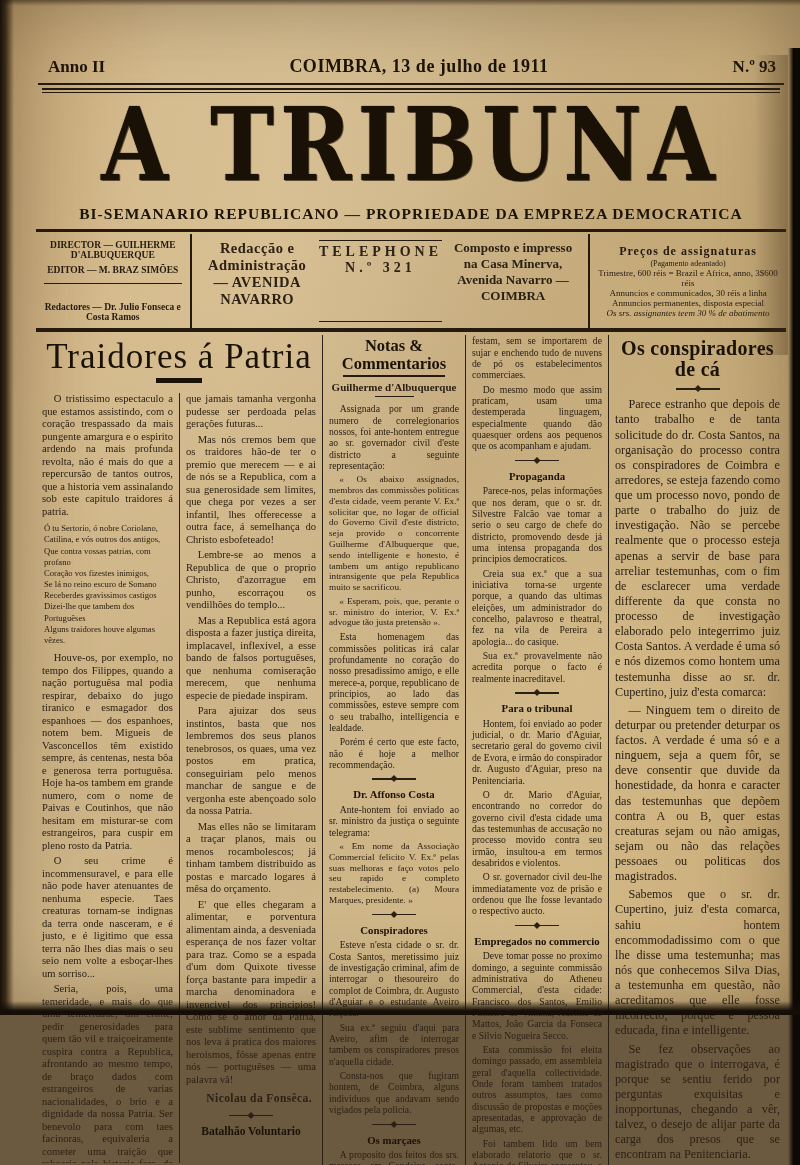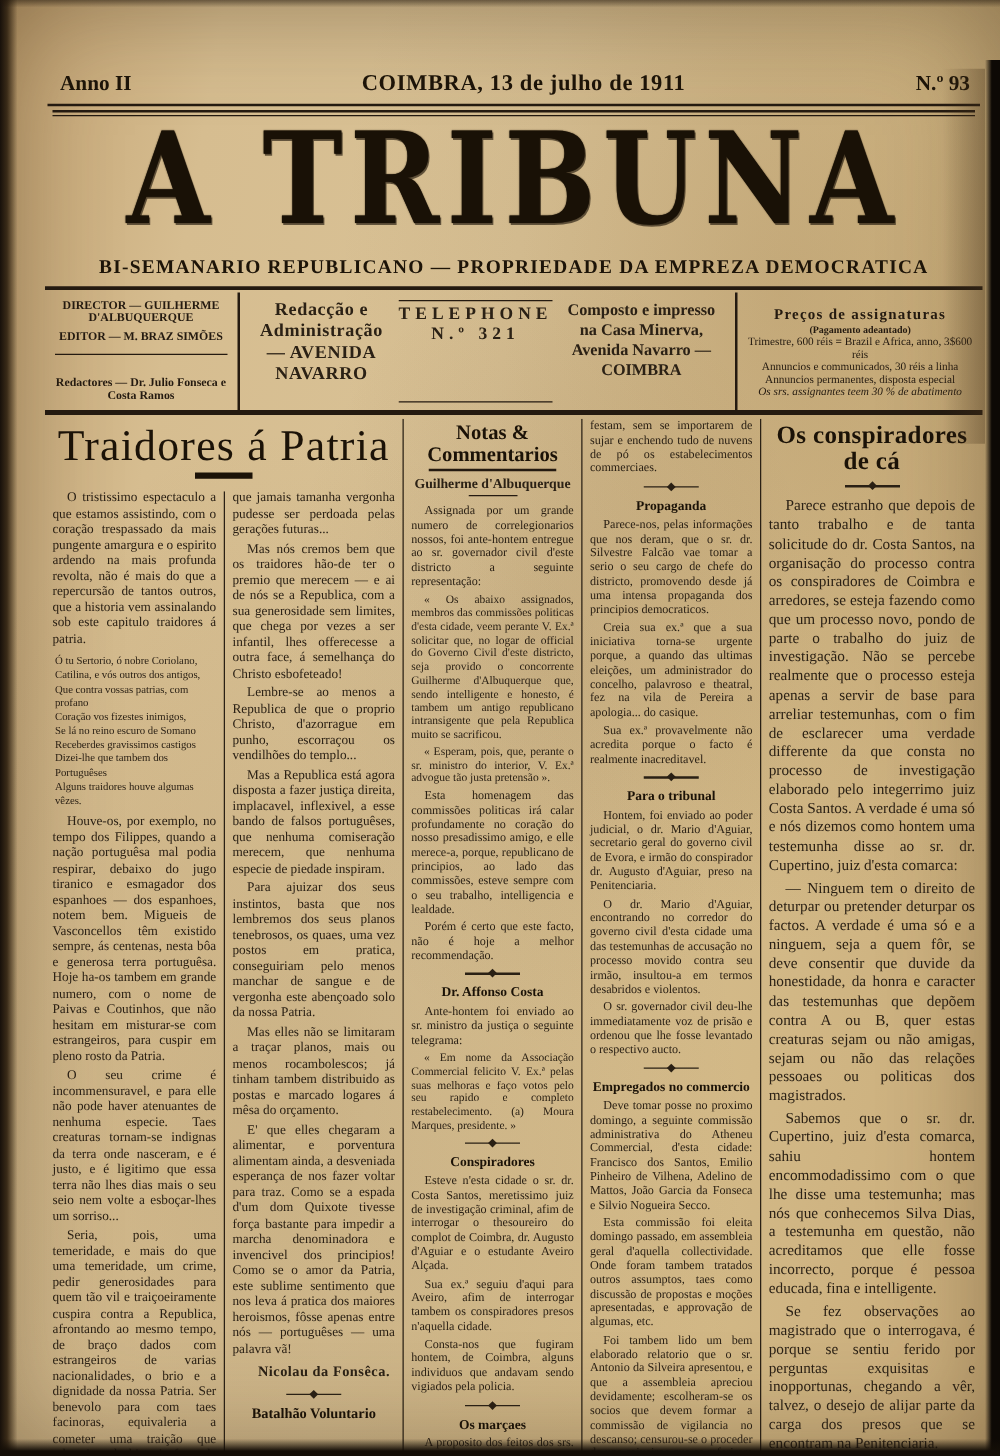--- a/index.html
+++ b/index.html
@@ -1,18 +1,18 @@
 <!DOCTYPE html>
 <html><head>
 <meta charset="utf-8">
 <style>
   html,body{margin:0;padding:0;}
   body{width:800px;height:1165px;overflow:hidden;background:#6b5a40;
        font-family:"Liberation Serif","DejaVu Serif",serif;}
-  .page{position:relative;width:800px;height:1165px;
+  .page{position:relative;width:800px;height:1015px;
         background:
           radial-gradient(ellipse at 78% 20%, rgba(120,85,40,.18), transparent 40%),
           radial-gradient(ellipse at 30% 80%, rgba(120,90,45,.15), transparent 45%),
           radial-gradient(ellipse at 55% 45%, rgba(90,60,25,.10), transparent 35%),
           linear-gradient(100deg,#c3a373 0%,#d6bd90 18%,#d9c296 45%,#d2b886 75%,#c8ab79 100%);
         box-shadow:inset 0 0 90px rgba(60,40,15,.45);
         color:#2b2115;}
   
   .edge-left{position:absolute;left:0;top:0;width:14px;height:100%;
       background:linear-gradient(90deg,#17100a,#3a2b18 40%,rgba(58,43,24,0) 100%);z-index:5;}
@@ -55,21 +55,21 @@
   .cell.mid{flex:1;border-left:2px solid #241a10;border-right:2px solid #241a10;
       text-align:center;display:flex;flex-direction:row;justify-content:center;gap:4px;}
   .cell.mid .l1{font-size:14.5px;font-weight:bold;letter-spacing:.5px;}
   .cell.mid .tel{font-size:14px;font-weight:bold;letter-spacing:4px;
       border-top:1.5px solid #241a10;border-bottom:1.5px solid #241a10;
       width:210px;margin:0 auto;padding:3px 0;}
   .cell.mid .l3{font-size:13px;font-weight:bold;}
   .cell.right{width:238px;text-align:center;font-size:9px;color:#241a10;
       display:flex;flex-direction:column;justify-content:center;gap:0;}
   .cell.right .ttl{font-weight:bold;font-size:12px;letter-spacing:1px;}
-  .cell.right .pay{font-size:8px;font-weight:bold;}
+  .cell.right .pay{font-size:8px;font-weight:normal;}
   .cell.right .it{font-style:italic;}
 
   
   .content{display:flex;align-items:stretch;height:844px;margin-top:3px;overflow:hidden;}
   .divL{border-left:1.5px solid #2a2014;}
   .col{overflow:hidden;box-sizing:border-box;padding:0 6px;text-align:justify;}
 
   .artA{width:286px;}
   .artA h2{margin:4px 0 2px 0;text-align:center;font-size:35px;font-weight:normal;
       color:#1b1207;letter-spacing:1px;line-height:1;}
@@ -210,20 +210,21 @@
               <div class="blk p">Esteve n'esta cidade o sr. dr. Costa Santos, meretissimo juiz de investigação criminal, afim de interrogar o thesoureiro do complot de Coimbra, dr. Augusto d'Aguiar e o estudante Aveiro Alçada.</div>
               <div class="blk p">Sua ex.ª seguiu d'aqui para Aveiro, afim de interrogar tambem os conspiradores presos n'aquella cidade.</div>
               <div class="blk p">Consta-nos que fugiram hontem, de Coimbra, alguns individuos que andavam sendo vigiados pela policia.</div>
               <div class="blk sep"></div>
               <div class="blk h">Os marçaes</div>
               <div class="blk p">A proposito dos feitos dos srs. marçaes, em Condeixa, conta-nos um amigo que, há dias, á porta d'um estabelecimento, um dos taes marçaes dizia para dois reservistas lá de Condeixa que em breve para lá iria e então levariam coça os republicanos...</div>
             </div>
         </div>
         <div class="col colB divL">
             <div class="blk pc">festam, sem se importarem de sujar e enchendo tudo de nuvens de pó os estabelecimentos commerciaes.</div>
+            <div class="blk p">Do mesmo modo que assim praticam, usam uma destemperada linguagem, especialmente quando dão quaesquer ordens aos pequenos que os acompanham e ajudam.</div>
             <div class="blk sep"></div>
             <div class="blk h">Propaganda</div>
             <div class="blk p">Parece-nos, pelas informações que nos deram, que o sr. dr. Silvestre Falcão vae tomar a serio o seu cargo de chefe do districto, promovendo desde já uma intensa propaganda dos principios democraticos.</div>
             <div class="blk p">Creia sua ex.ª que a sua iniciativa torna-se urgente porque, a quando das ultimas eleições, um administrador do concelho, palavroso e theatral, fez na vila de Pereira a apologia... do casique.</div>
             <div class="blk p">Sua ex.ª provavelmente não acredita porque o facto é realmente inacreditavel.</div>
             <div class="blk sep"></div>
             <div class="blk h">Para o tribunal</div>
             <div class="blk p">Hontem, foi enviado ao poder judicial, o dr. Mario d'Aguiar, secretario geral do governo civil de Evora, e irmão do conspirador dr. Augusto d'Aguiar, preso na Penitenciaria.</div>
             <div class="blk p">O dr. Mario d'Aguiar, encontrando no corredor do governo civil d'esta cidade uma das testemunhas de accusação no processo movido contra seu irmão, insultou-a em termos desabridos e violentos.</div>
             <div class="blk p">O sr. governador civil deu-lhe immediatamente voz de prisão e ordenou que lhe fosse levantado o respectivo aucto.</div>

